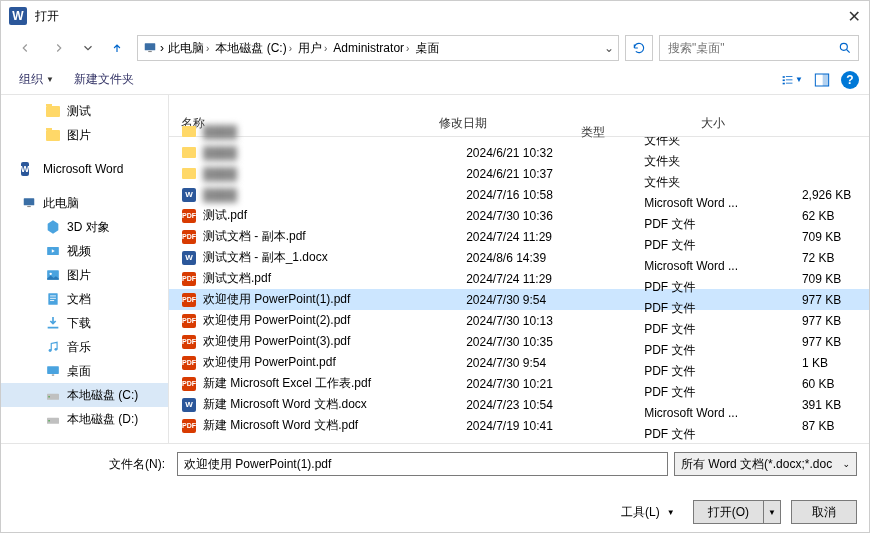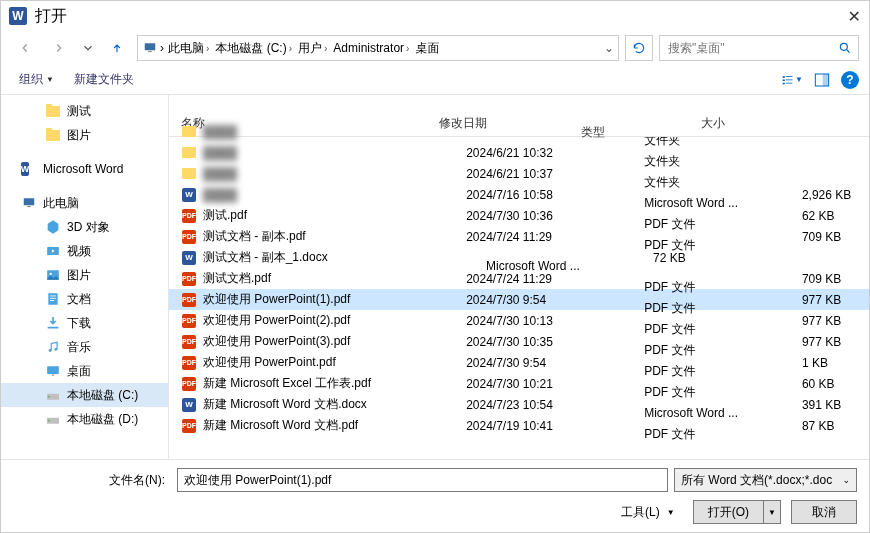--- a/index.html
+++ b/index.html
@@ -1,20 +1,20 @@
 <!DOCTYPE html>
 <html><head>
 <meta charset="utf-8">
 <style>
   * { box-sizing: border-box; }
   html, body { margin: 0; padding: 0; font-family: "Microsoft YaHei", "Segoe UI", sans-serif; font-size: 12px; color: #000; background: #fff; }
   .window { width: 870px; height: 533px; border: 1px solid #ccc; display: flex; flex-direction: column; overflow: hidden; position: relative; }
   .titlebar { display: flex; align-items: center; height: 30px; padding: 0 8px; }
   .word-icon { width: 18px; height: 18px; background: #2b579a; color: #fff; font-weight: bold; display: inline-flex; align-items: center; justify-content: center; border-radius: 2px; font-size: 12px; margin-right: 8px; }
-  .titlebar-title { font-size: 16px; }
+  .titlebar-title { font-size: 12px; }
   .titlebar-close { margin-left: auto; font-size: 16px; color: #333; }
   .addrbar { display: flex; align-items: center; height: 34px; padding: 3px 10px; gap: 6px; }
   .navbtn { width: 28px; height: 28px; display: inline-flex; align-items: center; justify-content: center; color: #999; border-radius: 2px; }
   .navbtn.enabled { color: #0066cc; }
   .navbtn svg { width: 14px; height: 14px; }
   .addrpath { flex: 1; height: 26px; border: 1px solid #ccc; display: flex; align-items: center; padding: 0 4px; gap: 2px; font-size: 12px; }
   .addrpath .monitor { width: 16px; height: 14px; }
   .crumb { display: inline-flex; align-items: center; gap: 2px; padding: 0 2px; }
   .crumb .sep { color: #555; font-size: 10px; }
   .addrpath .dropdown { margin-left: auto; color: #555; }
@@ -45,21 +45,21 @@
   .col-type { width: 120px; margin-top: 17px; }
   .col-size { width: 72px; text-align: left; padding-right: 8px; }
   .row { display: flex; align-items: center; height: 21px; padding-left: 12px; gap: 47px; }
   .row.selected { background: #cce6ff; }
   .row .fic { width: 16px; height: 16px; margin-right: 6px; display: inline-flex; align-items: center; justify-content: center; }
   .pdf-ic { width: 14px; height: 14px; background: #d83b01; border-radius: 2px; color: #fff; font-size: 7px; font-weight: bold; display: inline-flex; align-items: center; justify-content: center; }
   .docx-ic { width: 14px; height: 14px; background: #2b579a; border-radius: 2px; color: #fff; font-size: 8px; font-weight: bold; display: inline-flex; align-items: center; justify-content: center; }
   .fold-ic { width: 14px; height: 11px; background: #ffd868; border-radius: 1px; position: relative; }
   .blur { filter: blur(3px); color: #888; }
   .bottom { border-top: 1px solid #e5e5e5; padding: 8px 12px; }
-  .fn-row { display: flex; align-items: center; gap: 6px; margin-bottom: 8px; }
+  .fn-row { display: flex; align-items: center; gap: 6px; margin-bottom: 24px; }
   .fn-label { width: 158px; text-align: right; padding-right: 6px; }
   .fn-input { flex: 1; }
   .fn-input input { width: 100%; height: 24px; border: 1px solid #7a7a7a; padding: 0 6px; font-size: 12px; }
   .filter-sel { width: 183px; height: 24px; border: 1px solid #7a7a7a; display: flex; align-items: center; padding: 0 6px; justify-content: space-between; background: #efefef; }
   .btn-row { display: flex; justify-content: flex-end; align-items: center; gap: 10px; }
   .tools { padding: 2px 8px; display: inline-flex; align-items: center; gap: 3px; }
   .split-btn { display: flex; border: 1px solid #7a7a7a; height: 24px; justify-content: center; }
   .split-btn .main { padding: 0 14px; display: inline-flex; align-items: center; background: #e1e1e1; border-right: 1px solid #7a7a7a; }
   .split-btn .dd { width: 16px; display: inline-flex; align-items: center; justify-content: center; background: #e1e1e1; }
   .btn { border: 1px solid #7a7a7a; height: 24px; padding: 0 20px; display: inline-flex; align-items: center; background: #e1e1e1; }
@@ -355,20 +355,21 @@
             <div class="col-type">PDF 文件</div>
             <div class="col-size">709 KB</div>
           </div>
           <div class="row">
             <div class="col-name" style="display:flex;align-items:center">
               <span class="fic">
                 <span class="docx-ic">W</span>
               </span>
               <span>测试文档 - 副本_1.docx</span>
             </div>
+            <div class="col-date">2024/8/6 14:39</div>
             <div class="col-type">Microsoft Word ...</div>
             <div class="col-size">72 KB</div>
           </div>
           <div class="row">
             <div class="col-name" style="display:flex;align-items:center">
               <span class="fic">
                 <span class="pdf-ic">PDF</span>
               </span>
               <span>测试文档.pdf</span>
             </div>

